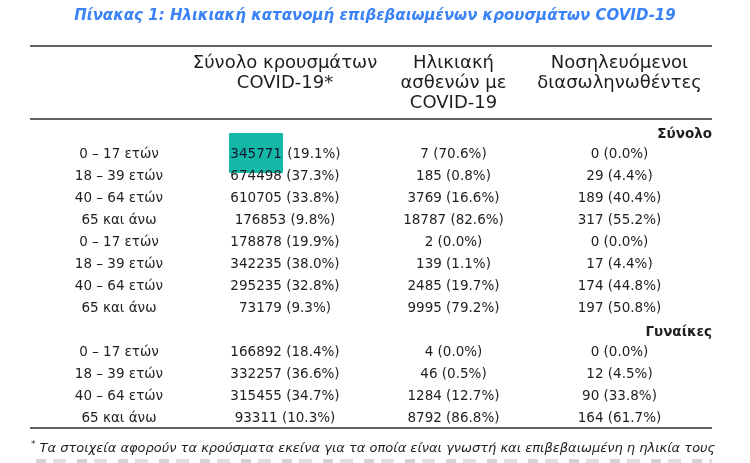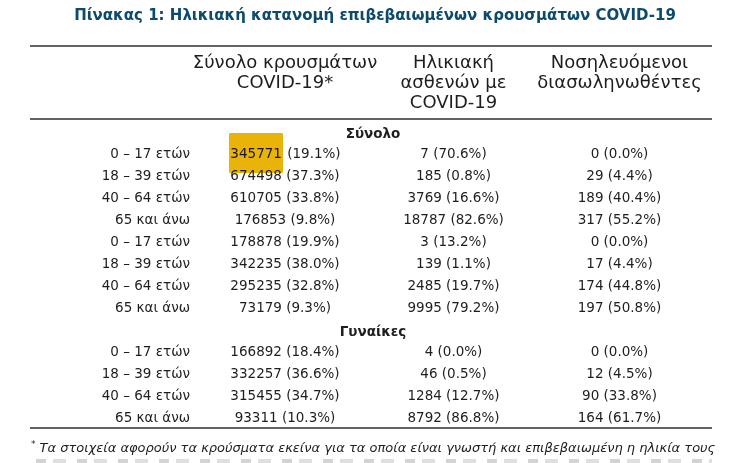--- a/index.html
+++ b/index.html
@@ -11,21 +11,22 @@
     overflow:hidden;
     font-family:"DejaVu Sans", "Liberation Sans", sans-serif;
     color:#1e1e1e;
   }
   .title {
     position:absolute;
     top:6px; left:0; width:100%;
     text-align:center;
     font-size:15px;
     font-weight:600;
-    color:#0c4a6e;
+    color:#3b82f6;
+    font-style:italic;
   }
   table.covid {
     position:absolute;
     left:30px; top:45px;
     width:682px;
     border-collapse:collapse;
     border-top:2px solid #636363;
     border-bottom:2px solid #636363;
     table-layout:fixed;
   }
@@ -41,26 +42,26 @@
   }
   tbody td {
     font-size:13.5px;
     height:22px;
     vertical-align:middle;
     white-space:nowrap;
   }
   tr.group-row td {
     font-weight:700;
     padding:5px 0 1px 4px;
-    text-align:center;
-  }
-  td.age { padding-left:18px; text-align:right; }
+    text-align:right;
+  }
+  td.age { padding-left:18px; text-align:center; }
   td.num { text-align:center; }
   .sel {
-    background:#eab308;
+    background:#14b8a6;
     color:#15162e;
     padding:12px 1px;
     border-radius:1px;
   }
   .footnote {
     position:absolute;
     left:31px; top:439px;
     font-size:13px;
     color:#1e1e1e;
     white-space:nowrap;
@@ -135,21 +136,21 @@
         </tr>
         <tr>
           <td class="age">65 και άνω</td>
           <td class="num"><span>176853</span> (9.8%)</td>
           <td class="num">18787 (82.6%)</td>
           <td class="num">317 (55.2%)</td>
         </tr>
         <tr>
           <td class="age">0 – 17 ετών</td>
           <td class="num"><span>178878</span> (19.9%)</td>
-          <td class="num">3 (13.2%)</td>
+          <td class="num">2 (0.0%)</td>
           <td class="num">0 (0.0%)</td>
         </tr>
         <tr>
           <td class="age">18 – 39 ετών</td>
           <td class="num"><span>342235</span> (38.0%)</td>
           <td class="num">139 (1.1%)</td>
           <td class="num">17 (4.4%)</td>
         </tr>
         <tr>
           <td class="age">40 – 64 ετών</td>

